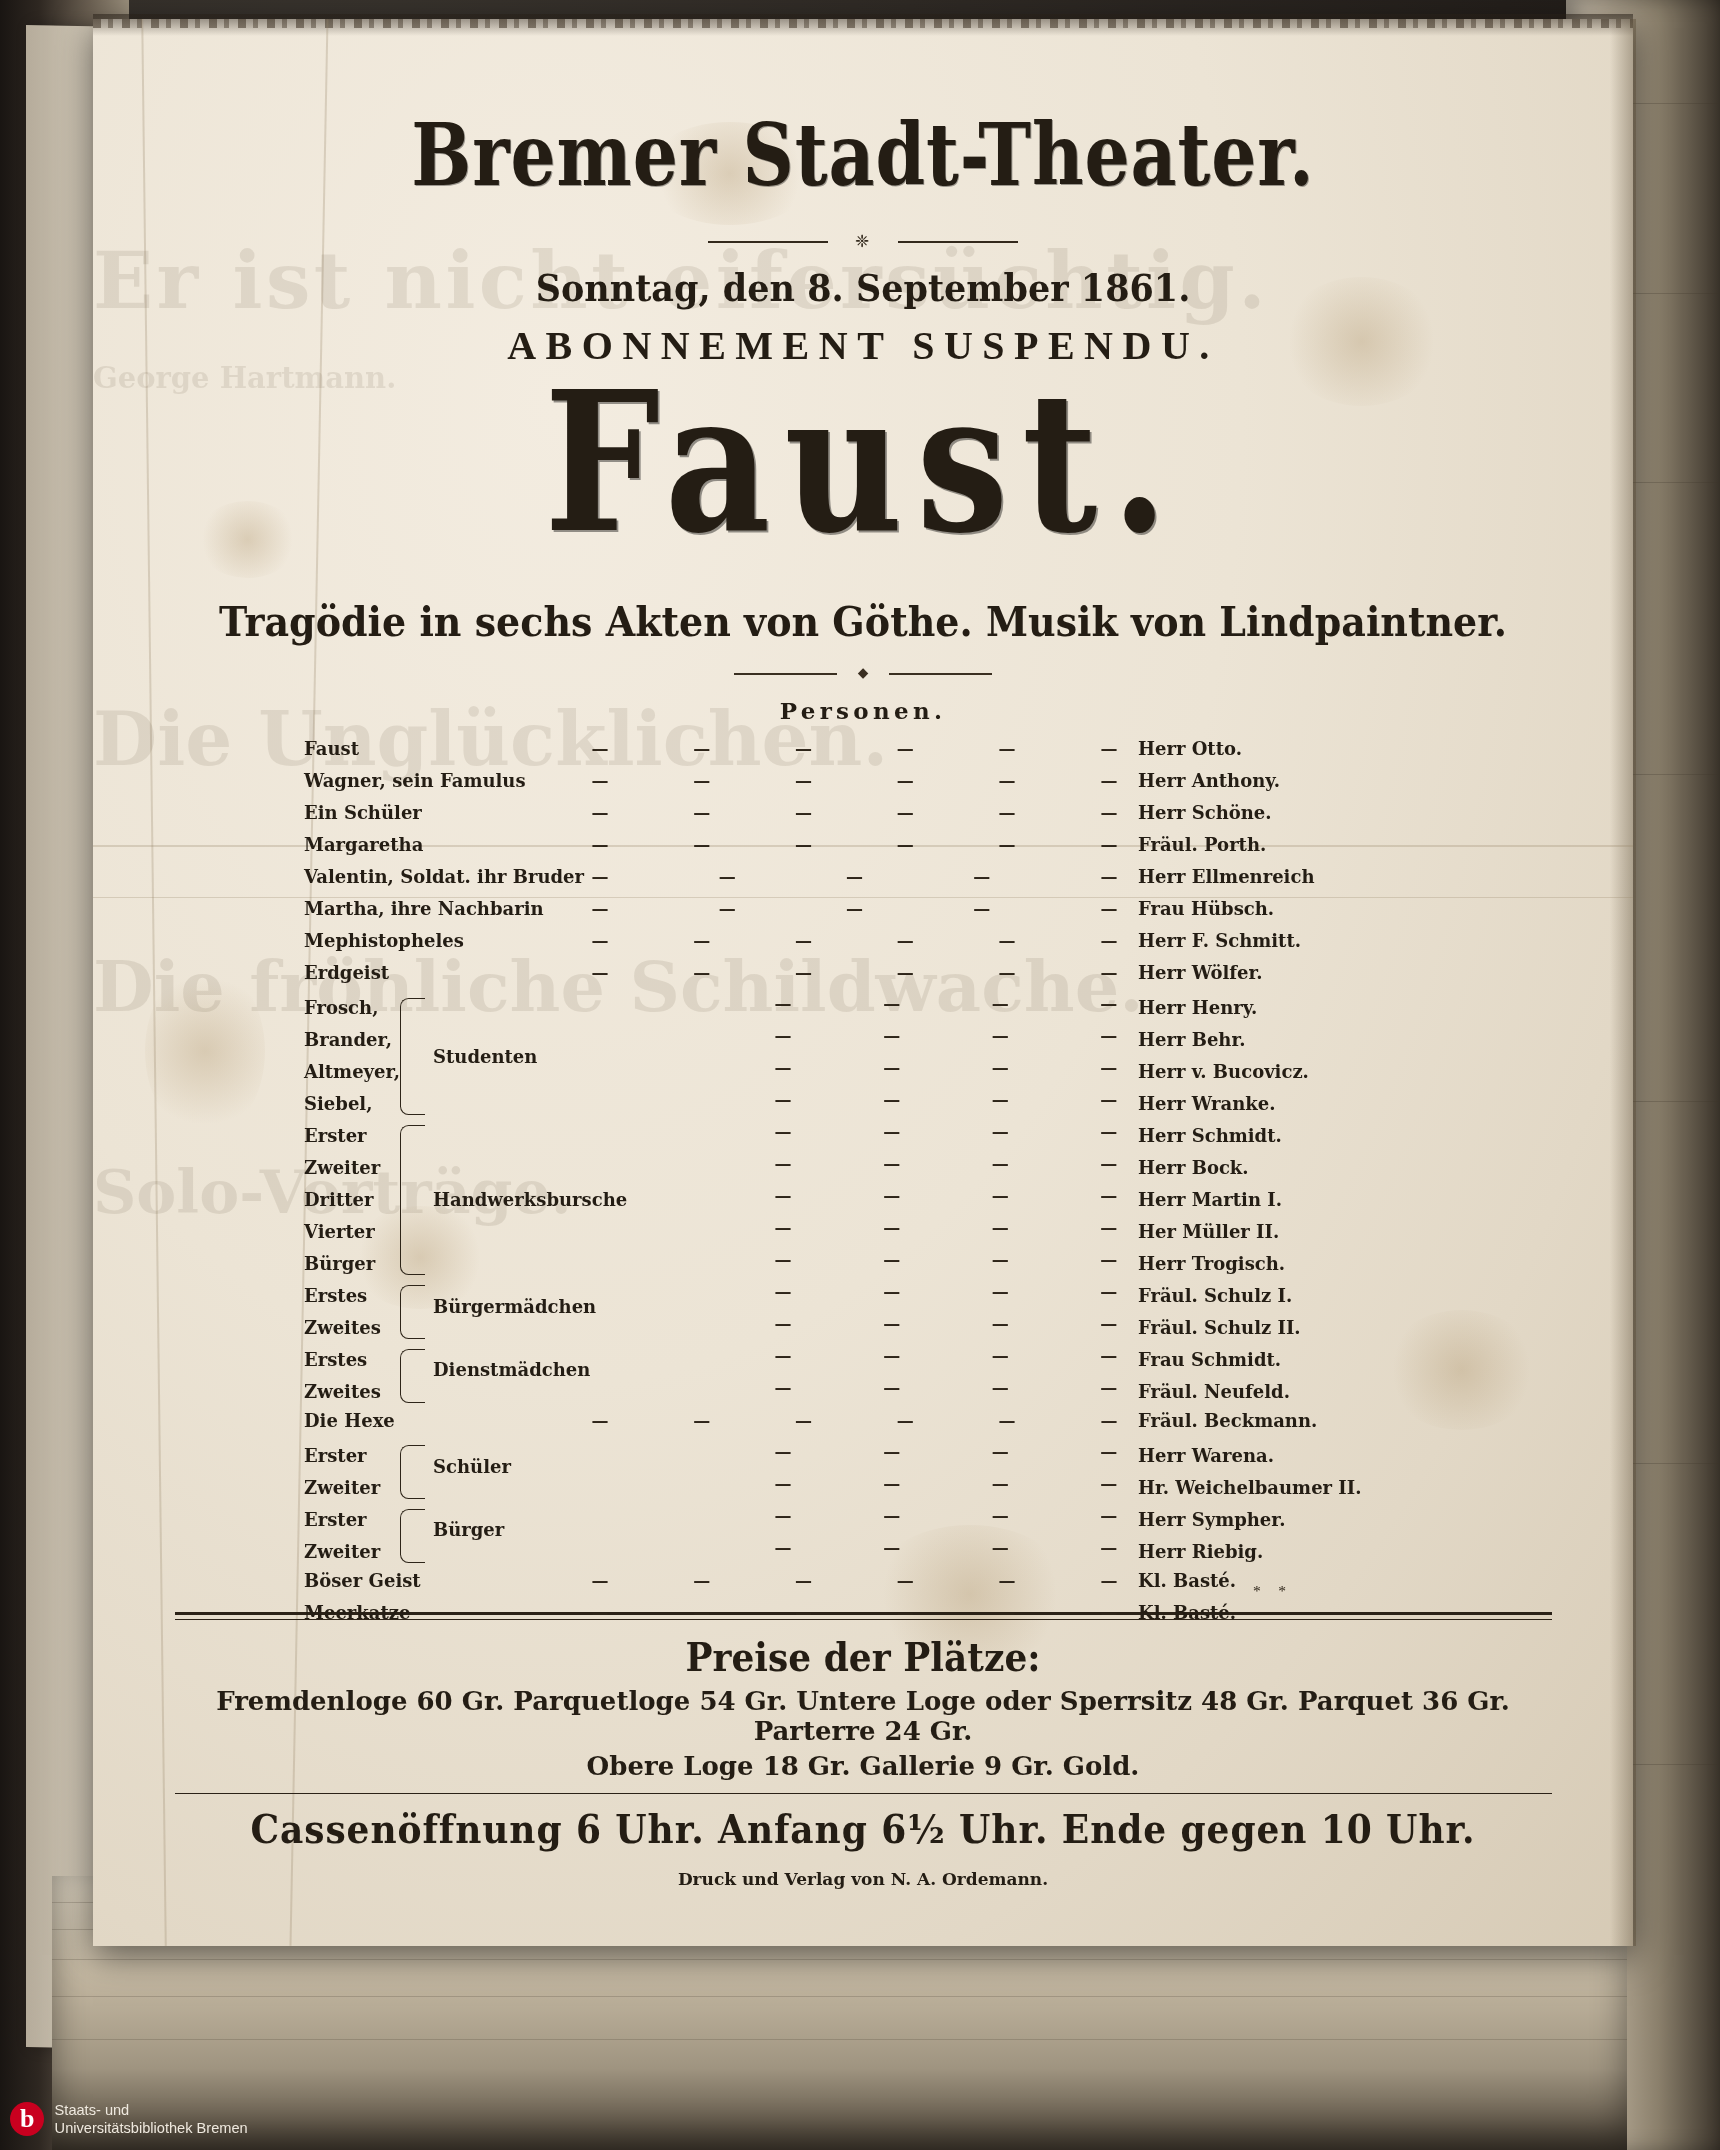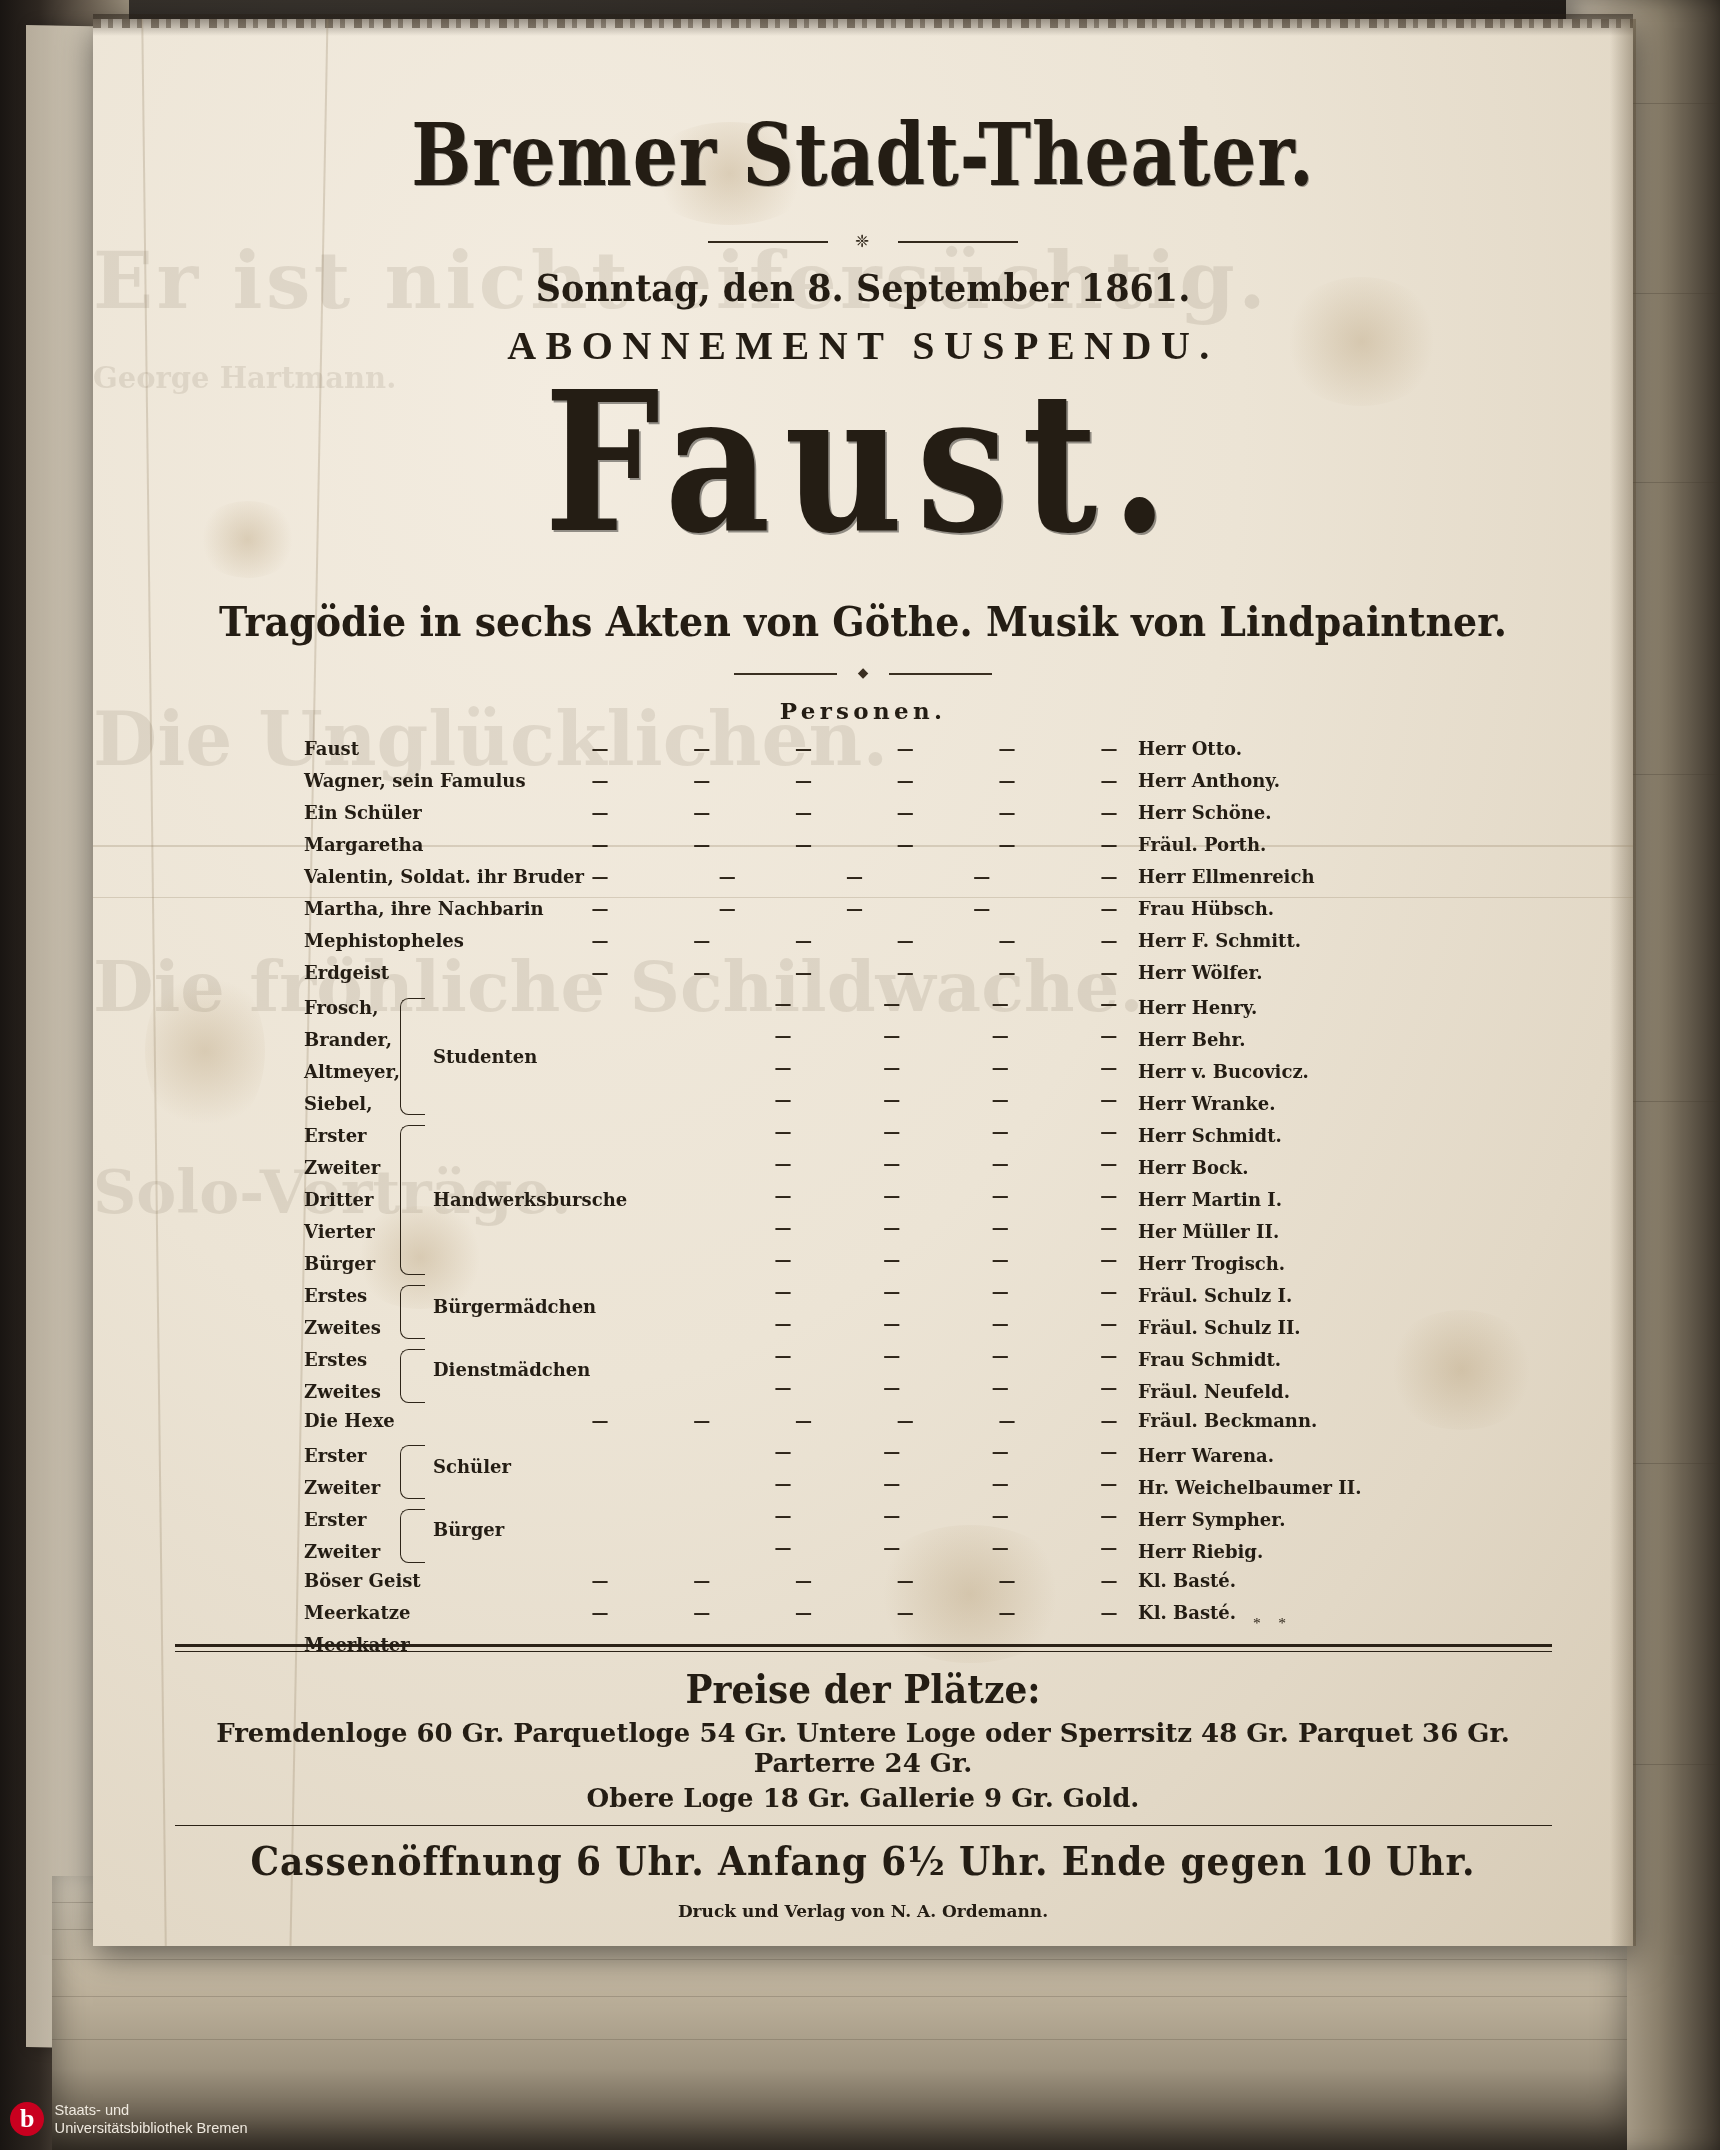--- a/index.html
+++ b/index.html
@@ -761,32 +761,20 @@
           <span class="dashes">
               <i>—</i>
               <i>—</i>
               <i>—</i>
               <i>—</i>
               <i>—</i>
               <i>—</i>
             </span>
           <span class="actor">Kl. Basté.</span>
         </div>
-        <div class="castrow">
-          <span class="role">Meerkater</span>
-          <span class="dashes">
-              <i></i>
-              <i></i>
-              <i></i>
-              <i></i>
-              <i></i>
-              <i></i>
-            </span>
-          <span class="actor"></span>
-        </div>
       </div>
 
       <div class="asterisks" style="margin-top:-52px;">* *</div>
 
       <div class="dblrule"></div>
 
       <div id="preise-head">Preise der Plätze:</div>
       <div class="preise-line">Fremdenloge 60 Gr.   Parquetloge 54 Gr.  Untere Loge oder Sperrsitz 48 Gr.  Parquet 36 Gr.  Parterre 24 Gr.</div>
       <div class="preise-line second">Obere Loge 18 Gr.   Gallerie 9 Gr. Gold.</div>
 

